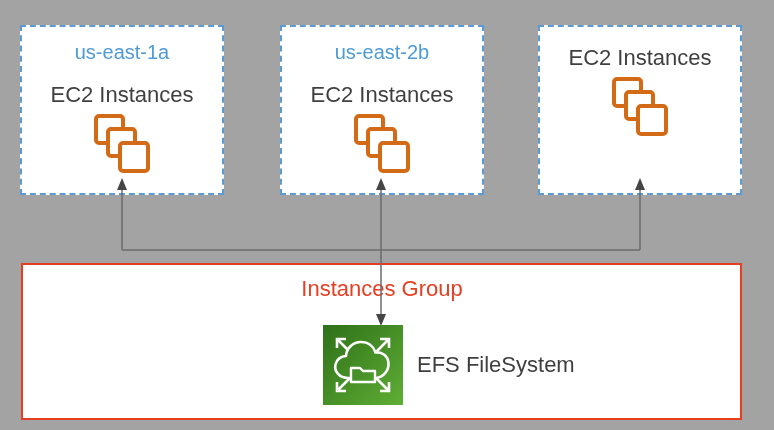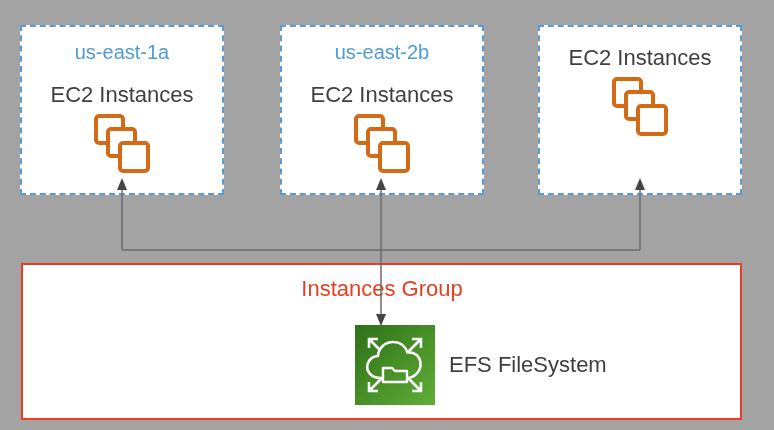--- a/index.html
+++ b/index.html
@@ -19,21 +19,21 @@
   .ec2-icon{display:block;margin:7px auto 0;}
   
   .sg-box{
     position:absolute;left:21px;top:263px;width:721px;height:157px;
     border:2px solid #E63E22;box-sizing:border-box;background:#ffffff;
   }
   .sg-label{
     position:absolute;left:359px;top:12px;transform:translateX(-50%);
     font-size:22px;line-height:24px;color:#E63E22;white-space:nowrap;
   }
-  .efs-row{position:absolute;left:332px;top:60px;display:flex;align-items:center;}
+  .efs-row{position:absolute;left:300px;top:60px;display:flex;align-items:center;}
   .efs-icon{width:80px;height:80px;display:block;flex:none;}
   .efs-label{margin-left:14px;font-size:22px;color:#3F3F3F;white-space:nowrap;}
   
   .connectors{position:absolute;left:0;top:0;width:774px;height:430px;pointer-events:none;}
   .connectors path.line{stroke:#6B6B6B;stroke-width:1.5;fill:none;}
   .connectors path.head{fill:#454545;stroke:none;}
 </style>
 </head>
 <body>
 

